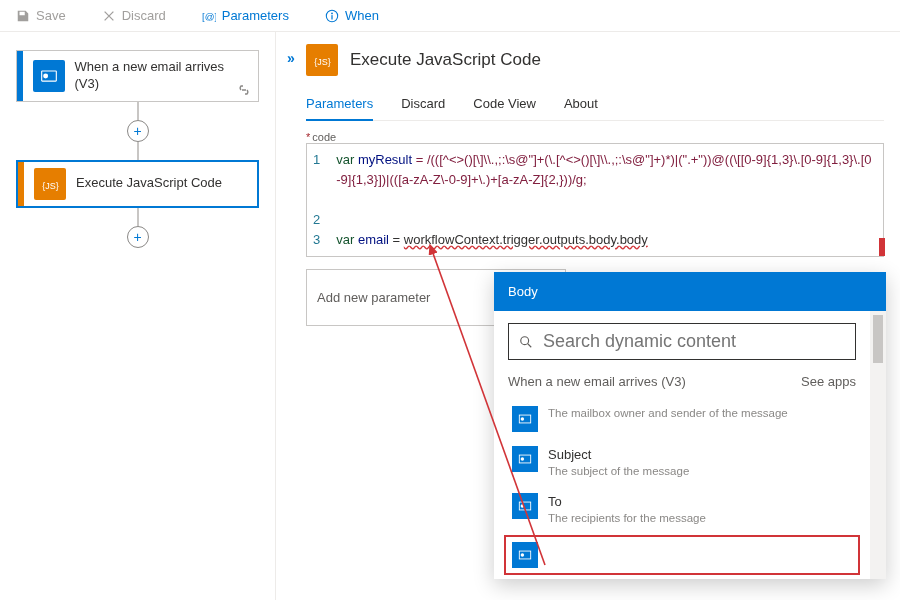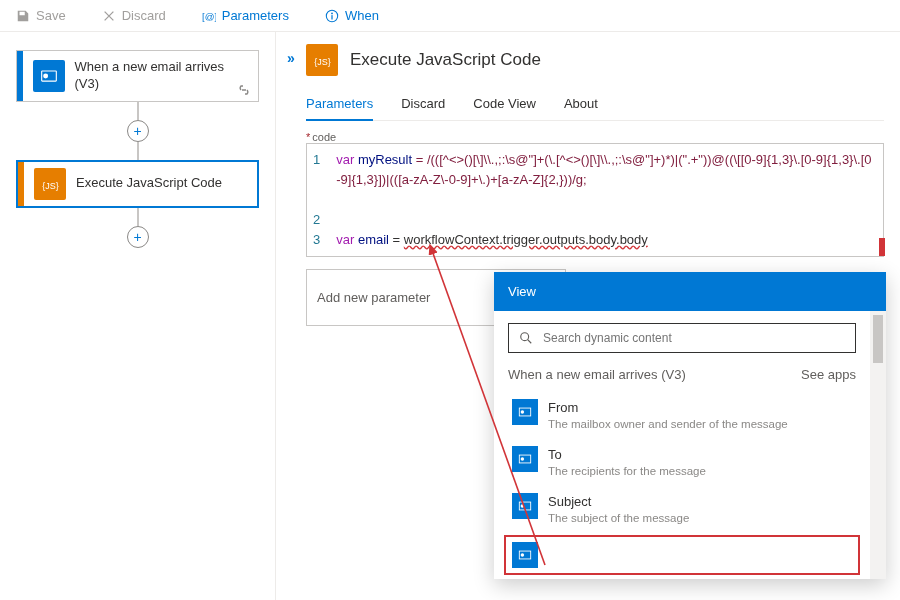--- a/index.html
+++ b/index.html
@@ -41,39 +41,39 @@
   .tab { padding: 6px 0 8px 0; font-size: 13px; color: #323130; cursor: pointer; }
   .tab.active { color: #0078d4; border-bottom: 2px solid #0078d4; margin-bottom: -1px; }
 
   .field-label { font-size: 11px; color: #605e5c; }
   .field-label .req { color: #a4262c; margin-right: 2px; }
 
   .code-box { border: 1px solid #c8c6c4; font-family: Consolas, monospace; font-size: 13px; display: flex; margin-bottom: 12px; position: relative; }
   .gutter { background: #fff; color: #237893; text-align: right; padding: 6px 8px 6px 6px; user-select: none; }
   .gutter div { line-height: 20px; }
   .code { padding: 6px 8px; white-space: pre-wrap; word-break: break-all; flex: 1; line-height: 20px; }
-  .kw { color: #a21caf; }
+  .kw { color: #14532d; }
   .rx { color: #811f3f; }
   .id { color: #001080; }
   .red-flag { position: absolute; right: -2px; bottom: 0; width: 6px; height: 18px; background: #d13438; }
 
   .add-param { border: 1px solid #c8c6c4; padding: 20px 10px; font-size: 13px; color: #605e5c; width: 260px; }
 
   
   .dc-popup { position: absolute; left: 494px; top: 272px; width: 392px; box-shadow: 0 6px 20px rgba(0,0,0,0.2); background: #fff; z-index: 10; }
   .dc-head { background: #0078d4; color: #fff; padding: 12px 14px; display: flex; gap: 12px; font-size: 13px; }
   .dc-head-text { flex: 1; line-height: 1.4; }
   .dc-hide { cursor: pointer; }
   .dc-body { display: flex; }
   .dc-content { flex: 1; padding: 12px 14px 6px 14px; }
   .dc-scroll { width: 16px; background: #f3f2f1; position: relative; }
   .dc-scroll::before { content: ""; position: absolute; top: 4px; left: 3px; width: 10px; height: 48px; background: #c8c6c4; }
   .dc-search { border: 1px solid #323130; padding: 7px 10px; display: flex; align-items: center; gap: 10px; margin-bottom: 14px; }
   .dc-search svg { width: 14px; height: 14px; }
-  .dc-search input { border: none; outline: none; font-size: 12px; flex: 1; }
+  .dc-search input { border: none; outline: none; font-size: 18px; flex: 1; }
   .dc-section { display: flex; justify-content: space-between; color: #605e5c; font-size: 13px; margin-bottom: 10px; }
   .dc-item { display: flex; gap: 10px; padding: 7px 4px; align-items: flex-start; }
   .dc-item.hl { border: 2px solid #d13438; margin: 2px -4px -2px -4px; padding: 5px 6px; }
   .dc-it-icon { width: 26px; height: 26px; background: #0078d4; display: flex; align-items: center; justify-content: center; flex-shrink: 0; }
   .dc-it-icon svg { width: 14px; height: 14px; fill: #fff; }
   .dc-it-text { line-height: 1.35; }
   .dc-it-title { font-size: 13px; color: #323130; }
   .dc-it-desc { font-size: 11.5px; color: #8a8886; }
 
   .arrow-svg { position: absolute; left: 370px; top: 235px; width: 220px; height: 340px; pointer-events: none; z-index: 20; }
@@ -176,21 +176,21 @@
 
       <div class="add-param">
         <span>Add new parameter</span>
       </div>
     </div>
   </div>
 </div>
 
 <div class="dc-popup">
   <div class="dc-head">
-    <div class="dc-hide">View</div>
+    <div class="dc-hide">Body</div>
   </div>
   <div class="dc-body">
     <div class="dc-content">
       <div class="dc-search">
         <svg viewBox="0 0 16 16">
             <circle cx="6.5" cy="6.5" r="4.5" fill="none" stroke="#605e5c" stroke-width="1.3"></circle>
             <line x1="10" y1="10" x2="14" y2="14" stroke="#605e5c" stroke-width="1.3"></line>
           </svg>
         <input placeholder="Search dynamic content" style="">
       </div>
@@ -201,48 +201,47 @@
 
       <div class="dc-item">
         <div class="dc-it-icon">
             <svg viewBox="0 0 16 16">
               <rect x="1" y="3" width="14" height="10" fill="#fff"></rect>
               <rect x="2" y="4" width="12" height="8" fill="#0078d4"></rect>
               <circle cx="5" cy="8" r="2" fill="#fff"></circle>
             </svg>
           </div>
         <div class="dc-it-text">
-            <div class="dc-it-title">From</div>
             <div class="dc-it-desc">The mailbox owner and sender of the message</div>
+          </div>
+      </div>
+      <div class="dc-item">
+        <div class="dc-it-icon">
+            <svg viewBox="0 0 16 16">
+              <rect x="1" y="3" width="14" height="10" fill="#fff"></rect>
+              <rect x="2" y="4" width="12" height="8" fill="#0078d4"></rect>
+              <circle cx="5" cy="8" r="2" fill="#fff"></circle>
+            </svg>
+          </div>
+        <div class="dc-it-text">
+            <div class="dc-it-title">Subject</div>
+            <div class="dc-it-desc">The subject of the message</div>
           </div>
       </div>
       <div class="dc-item">
         <div class="dc-it-icon">
             <svg viewBox="0 0 16 16">
               <rect x="1" y="3" width="14" height="10" fill="#fff"></rect>
               <rect x="2" y="4" width="12" height="8" fill="#0078d4"></rect>
               <circle cx="5" cy="8" r="2" fill="#fff"></circle>
             </svg>
           </div>
         <div class="dc-it-text">
             <div class="dc-it-title">To</div>
             <div class="dc-it-desc">The recipients for the message</div>
-          </div>
-      </div>
-      <div class="dc-item">
-        <div class="dc-it-icon">
-            <svg viewBox="0 0 16 16">
-              <rect x="1" y="3" width="14" height="10" fill="#fff"></rect>
-              <rect x="2" y="4" width="12" height="8" fill="#0078d4"></rect>
-              <circle cx="5" cy="8" r="2" fill="#fff"></circle>
-            </svg>
-          </div>
-        <div class="dc-it-text">
-            <div class="dc-it-title">Subject</div>
-            <div class="dc-it-desc">The subject of the message</div>
           </div>
       </div>
       <div class="dc-item hl">
         <div class="dc-it-icon">
             <svg viewBox="0 0 16 16">
               <rect x="1" y="3" width="14" height="10" fill="#fff"></rect>
               <rect x="2" y="4" width="12" height="8" fill="#0078d4"></rect>
               <circle cx="5" cy="8" r="2" fill="#fff"></circle>
             </svg>
           </div>

